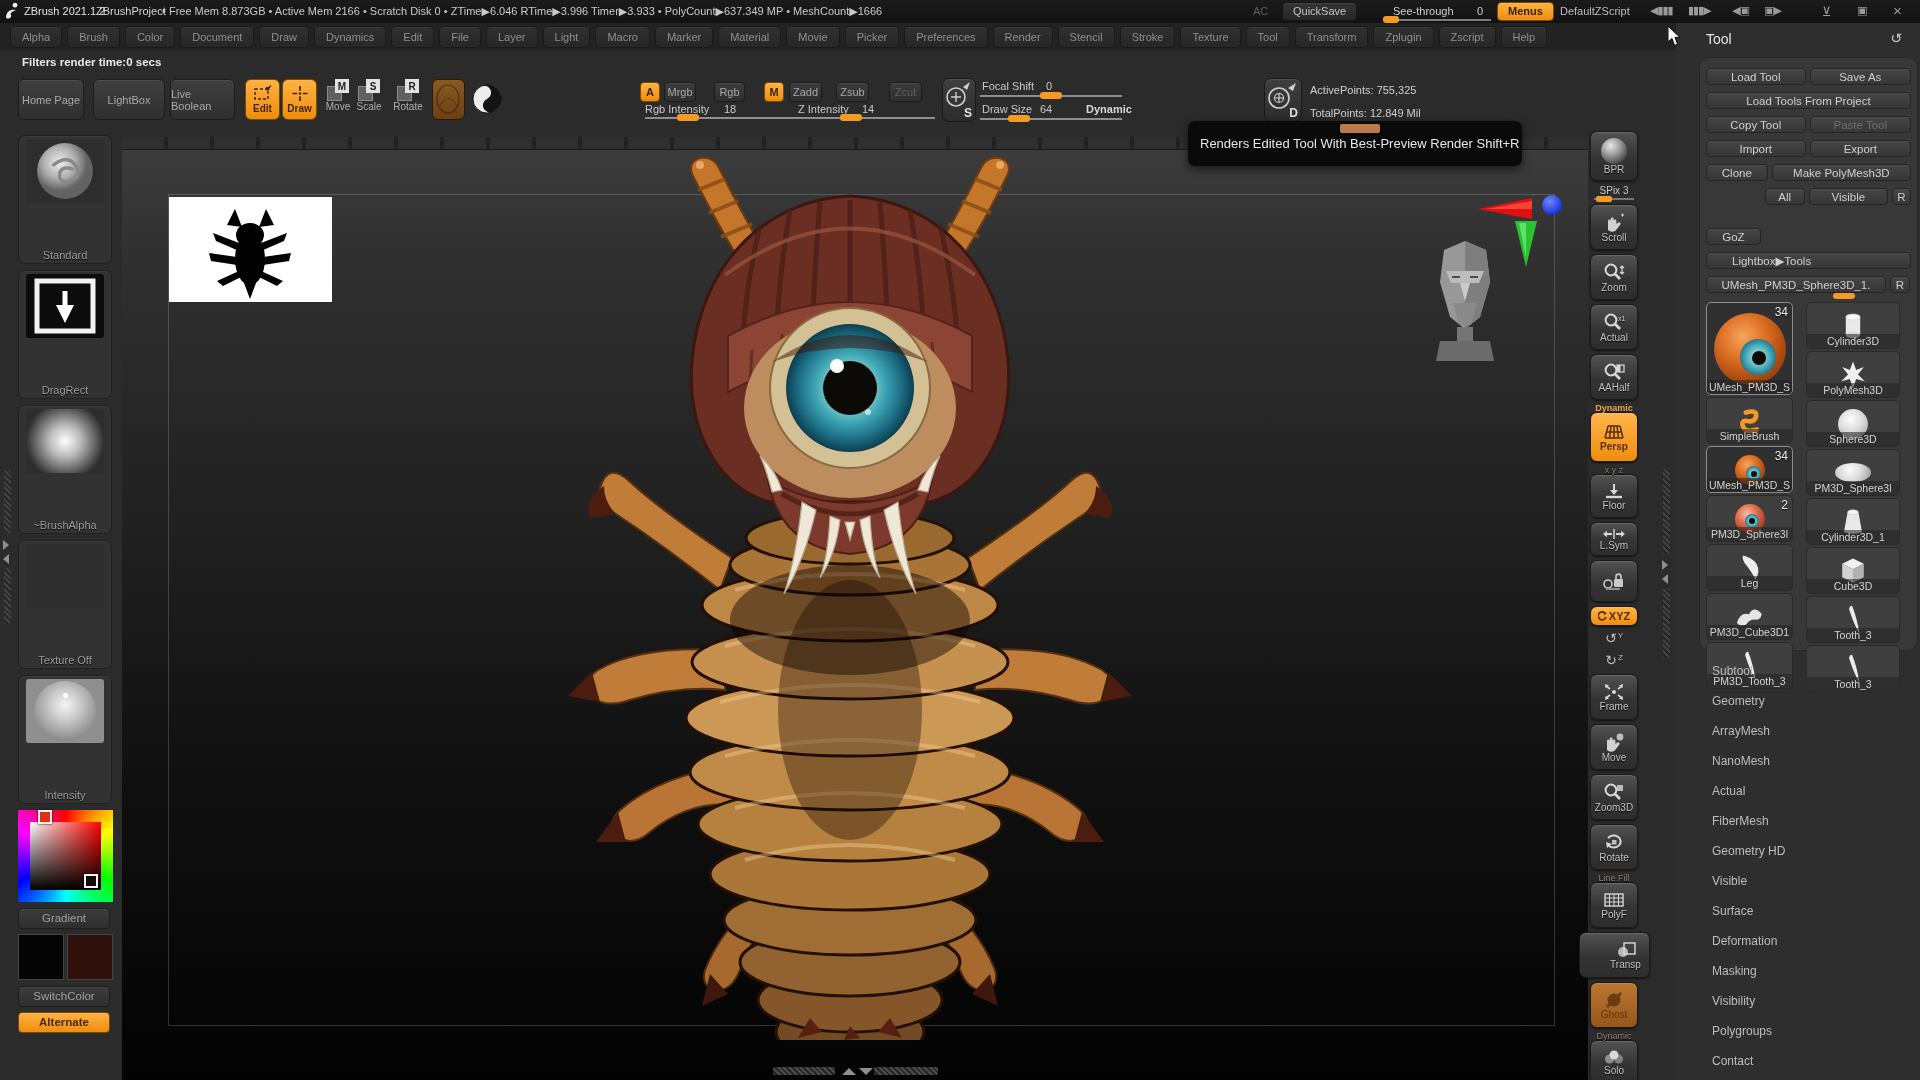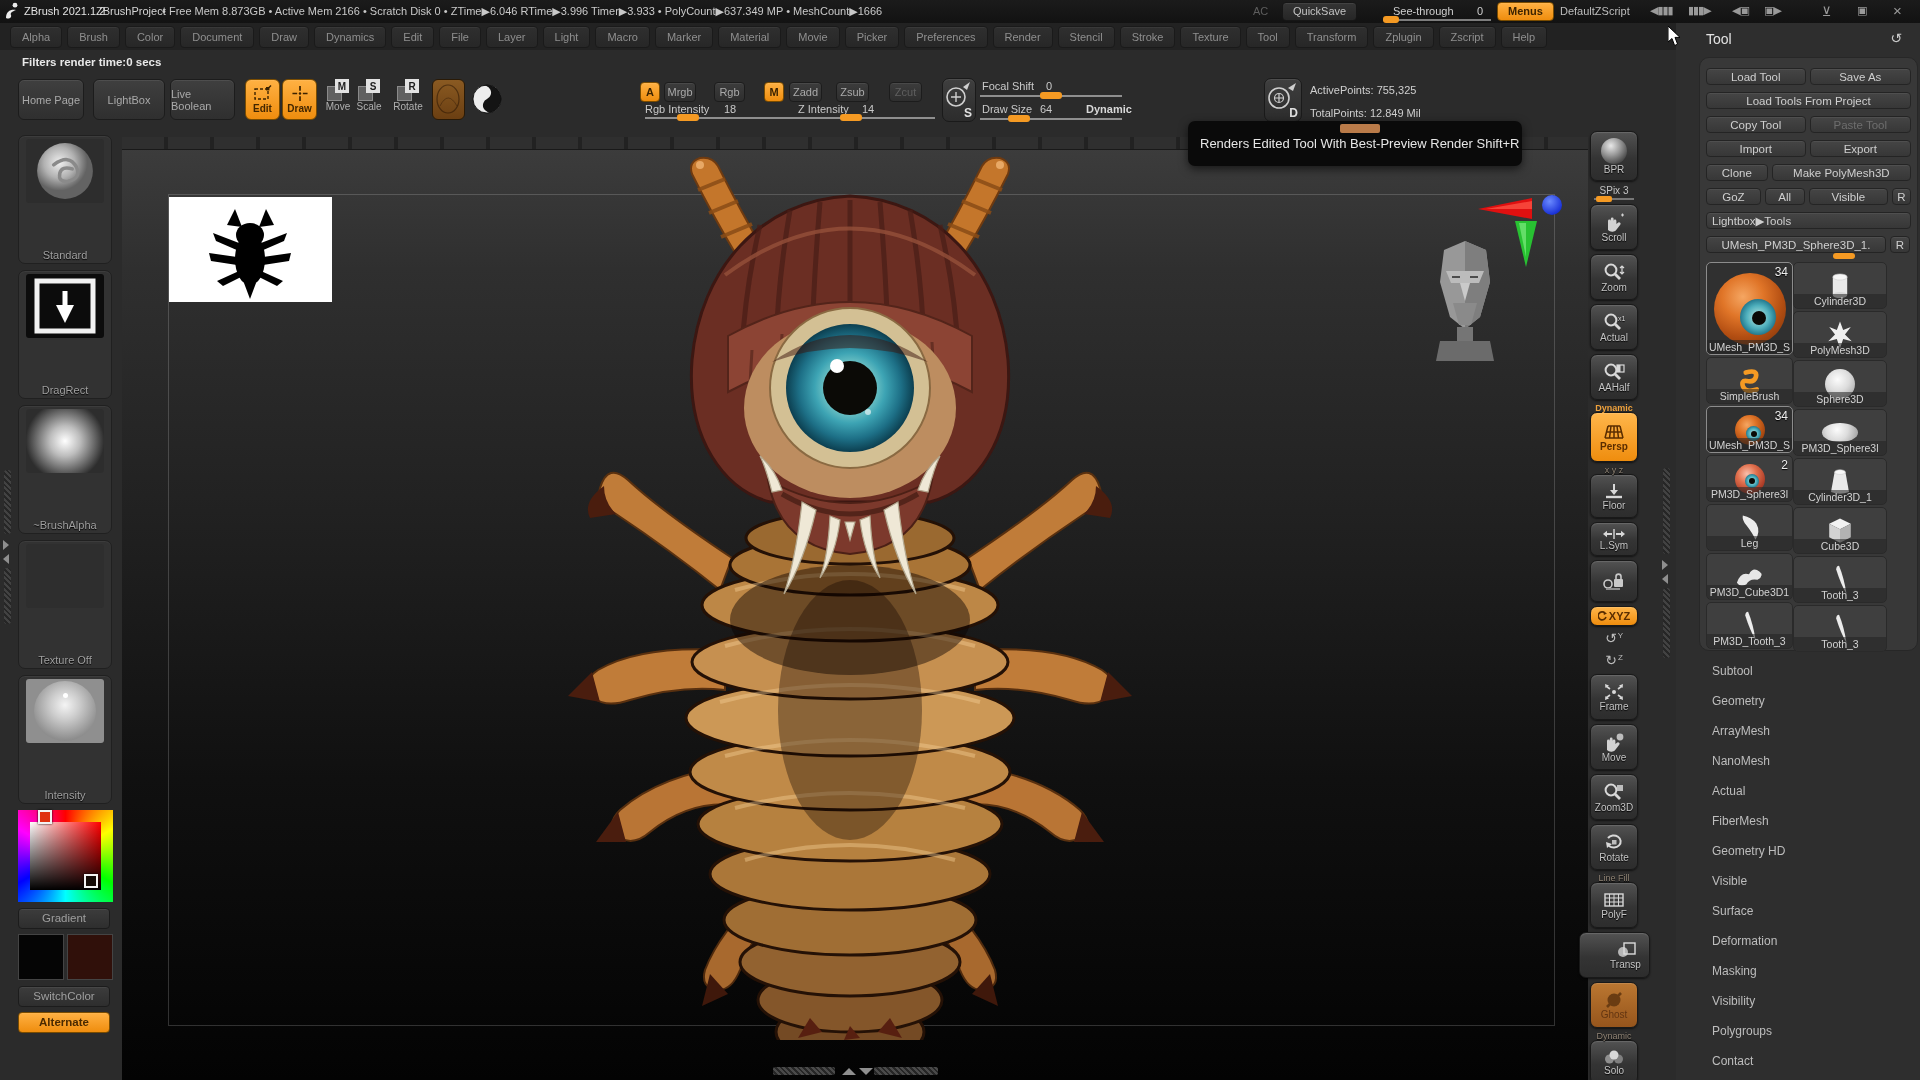--- a/index.html
+++ b/index.html
@@ -107,21 +107,21 @@
   #tool-panel{position:absolute;left:1676px;top:23px;width:244px;height:1057px;background:#2e2e2e;}
   #panel-title{position:absolute;left:30px;top:8px;font-size:14px;color:#e3e3e3;}
   #panel-reset{position:absolute;right:18px;top:7px;font-size:14px;color:#c9c9c9;}
   #panel-box{position:absolute;left:23px;top:34px;width:219px;height:594px;background:#383838;border:1px solid #272727;border-radius:10px;box-sizing:border-box;padding:10px 6px 0 6px;}
   .prow{display:flex;gap:4px;margin-bottom:7px;}
   .pbtn{height:17px;line-height:17px;text-align:center;border-radius:4px;font-size:11.5px;color:#cfcfcf;
     background:linear-gradient(#454545,#373737);border:1px solid #242424;box-shadow:inset 0 1px 0 rgba(255,255,255,.06);box-sizing:border-box;}
   .pbtn.dim{color:#6e6e6e;}
   .active-slider{position:relative;height:6px;margin:-4px 0 3px 0;}
   .active-slider .sknob{position:absolute;left:127px;top:0;width:22px;height:6px;background:#f59a23;border-radius:3px;}
-  #grid{display:flex;gap:0;}
+  #grid{display:flex;gap:13px;}
   .gcol{display:flex;flex-direction:column;gap:2px;}
   .gtile{position:relative;background:#3f3f3f;border:1px solid #2a2a2a;border-radius:5px;overflow:hidden;
     display:flex;align-items:center;justify-content:center;}
   .gtile.sel{border-color:#8c8c8c;background:#303030;}
   .gtile .gname{position:absolute;left:0;right:0;bottom:0;height:14px;line-height:14px;text-align:center;
     font-size:10.5px;color:#d2d2d2;background:rgba(35,35,35,.55);white-space:nowrap;}
   .gtile .gbadge{position:absolute;right:4px;top:2px;font-size:12px;color:#ededed;text-shadow:0 1px 1px #000;}
   .eye{border-radius:50%;background:radial-gradient(circle at 40% 33%,#f5a662 0%,#e07528 32%,#b34e12 62%,#6f2e09 100%);position:relative;}
   .eye .iris{position:absolute;border-radius:50%;background:radial-gradient(circle,#bfe9e2 0%,#4fb0bd 45%,#1c6f86 75%,#0c3c4c 100%);}
   .eye .pupil{position:absolute;border-radius:50%;background:#0a0a06;}
@@ -713,27 +713,27 @@
       </div>
       <div class="prow">
         <div class="pbtn" style="width:100px;">Import</div>
         <div class="pbtn" style="width:102px;">Export</div>
       </div>
       <div class="prow">
         <div class="pbtn" style="width:62px;">Clone</div>
         <div class="pbtn" style="width:140px;">Make PolyMesh3D</div>
       </div>
       <div class="prow">
-        <div class="pbtn" style="width:58px;">GoZ</div>
+        <div class="pbtn" style="width:58px;margin-top:40px;">GoZ</div>
         <div class="pbtn" style="width:42px;">All</div>
         <div class="pbtn" style="width:84px;">Visible</div>
         <div class="pbtn" style="width:20px;">R</div>
       </div>
       <div class="prow">
-        <div class="pbtn" style="width:206px;text-align:left;padding-left:5px;">Lightbox▶Tools</div>
+        <div class="pbtn" style="width:206px;text-align:left;padding-left:25px;">Lightbox▶Tools</div>
       </div>
       <div class="prow" style="margin-bottom:4px;">
         <div class="pbtn" style="width:180px;white-space:nowrap;overflow:hidden;">UMesh_PM3D_Sphere3D_1.</div>
         <div class="pbtn" style="width:20px;">R</div>
       </div>
       <div class="active-slider">
           <div class="sknob"></div>
         </div>
 
       <div id="grid">

